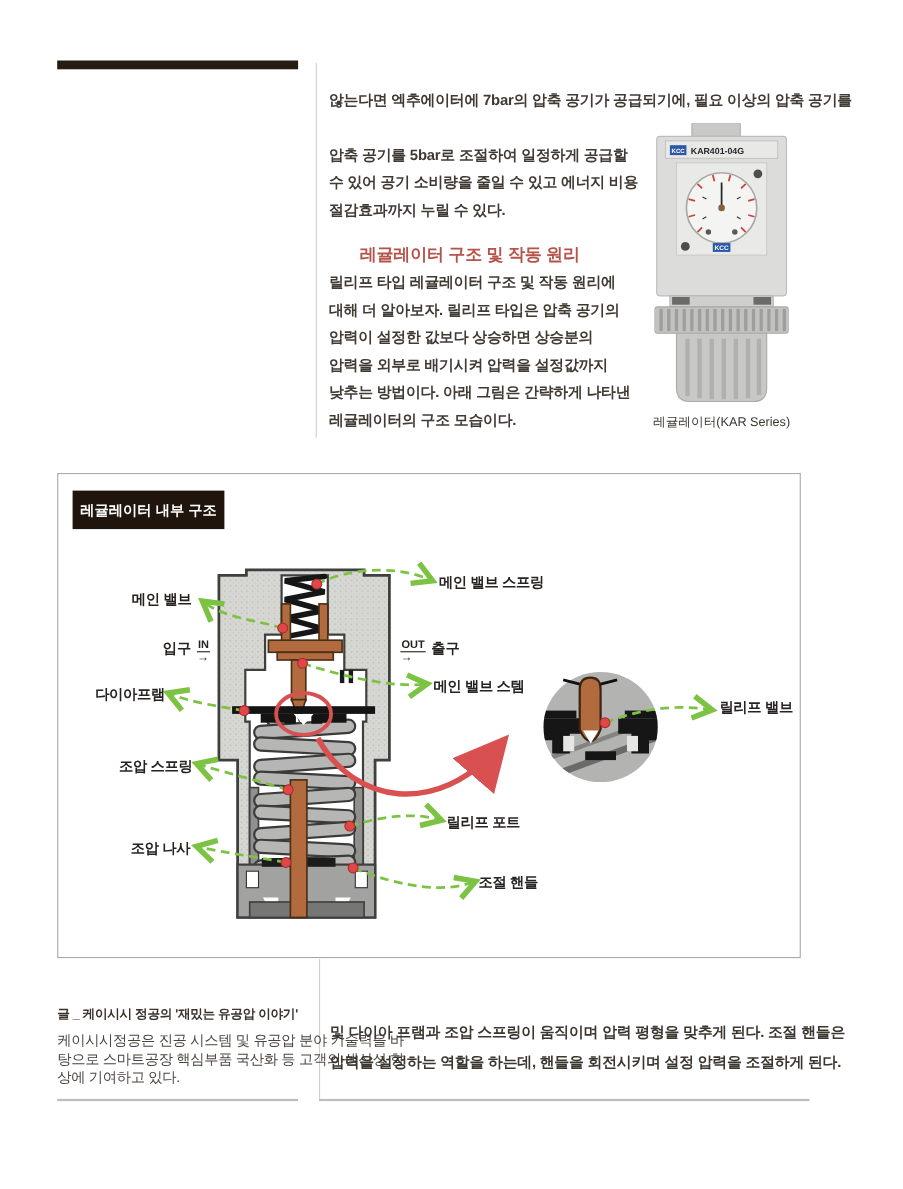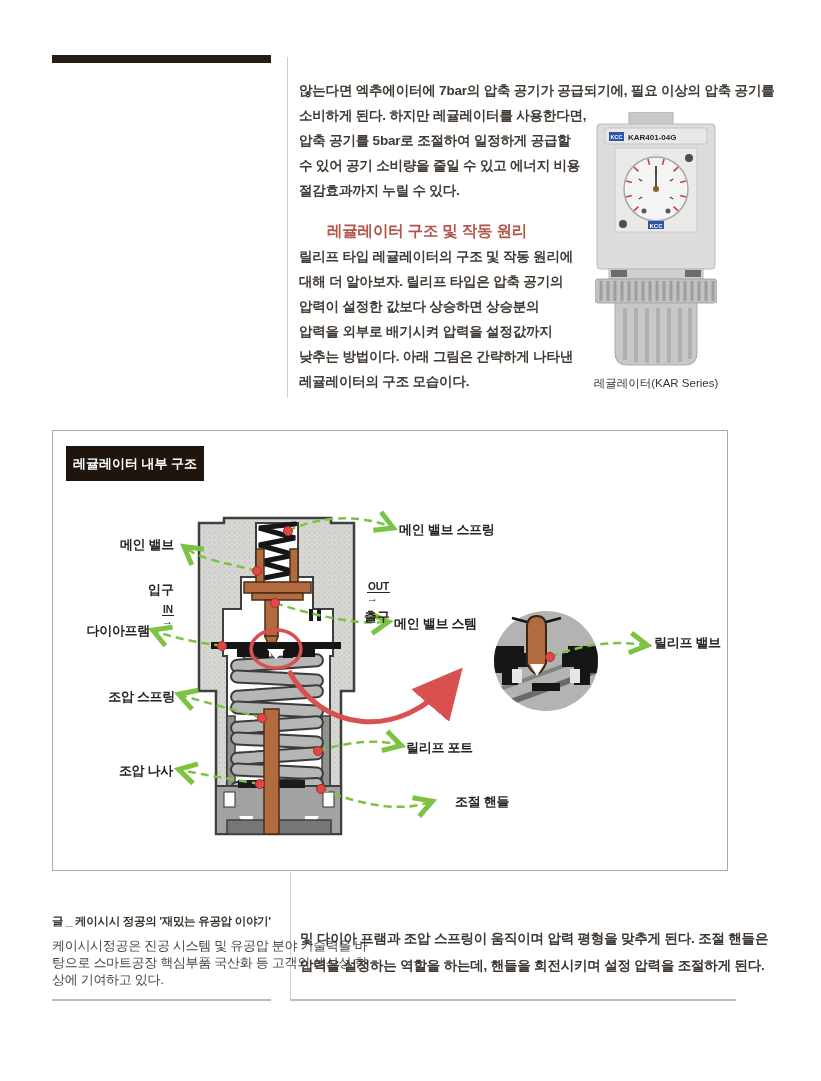--- a/index.html
+++ b/index.html
@@ -25,21 +25,21 @@
 
   
   .diagram-box { left:52px; top:430px; width:676px; height:441px; border:1.5px solid #a9a9a9; background:#fff; }
   .diagram-title {
     position:absolute; left:13px; top:15px; width:138px; height:35px;
     background:#1f150c; color:#ffffff; font-size:13px; font-weight:bold;
     display:flex; align-items:center; justify-content:center; letter-spacing:0px; white-space:nowrap;
   }
   .dlabel { position:absolute; font-size:13px; font-weight:bold; color:#262220; white-space:nowrap; letter-spacing:-0.3px; }
   .dlabel-r { text-align:right; }
-  .flow-label { position:absolute; display:flex; gap:5px; align-items:flex-end;flex-direction:column; }
+  .flow-label { position:absolute; display:flex; gap:5px; align-items:flex-start; }
   .flow-kr { font-size:13px; font-weight:bold; color:#262220; white-space:nowrap; }
   .flow-en { font-size:10px; font-weight:bold; color:#262220; border-bottom:1.5px solid #262220; padding:0 1px 0px 1px; line-height:11px; display:block; }
   .flow-arrow { font-size:11px; font-weight:bold; color:#262220; line-height:9px; display:block; margin-top:1px; }
 
   
   .v-rule-bottom { left:290px; top:872px; width:1px; height:128px; background:#cfcfcd; }
   .h-rule-left  { left:52px;  top:999px; width:219px; height:1.5px; background:#bdbdbb; }
   .h-rule-right { left:290px; top:999px; width:446px; height:1.5px; background:#bdbdbb; }
   .credit-title { left:52px; top:914px; font-size:11.5px; font-weight:bold; color:#38322b; white-space:nowrap; letter-spacing:-0.3px; }
   .credit-line { left:52px; font-size:13px; color:#4a443d; white-space:nowrap; letter-spacing:-0.3px; }
@@ -47,28 +47,27 @@
 </style>
 </head>
 <body>
 
 <div class="page">
 
   <div class="abs top-bar"></div>
   <div class="abs v-rule-top"></div>
 
   <div class="abs body-line" style="top:82px">않는다면 엑추에이터에 7bar의 압축 공기가 공급되기에, 필요 이상의 압축 공기를</div>
-  <div class="abs body-line" style="top:107px">소비하게 된다. 하지만 레귤레이터를 사용한다면,</div>
   <div class="abs body-line" style="top:132px">압축 공기를 5bar로 조절하여 일정하게 공급할</div>
   <div class="abs body-line" style="top:157px">수 있어 공기 소비량을 줄일 수 있고 에너지 비용</div>
   <div class="abs body-line" style="top:182px">절감효과까지 누릴 수 있다.</div>
 
   <div class="abs red-heading">레귤레이터 구조 및 작동 원리</div>
 
-  <div class="abs body-line" style="top:248px">릴리프 타입 레귤레이터의 구조 및 작동 원리에</div>
+  <div class="abs body-line" style="top:248px">릴리프 타입 레귤레이터 구조 및 작동 원리에</div>
   <div class="abs body-line" style="top:273px">대해 더 알아보자. 릴리프 타입은 압축 공기의</div>
   <div class="abs body-line" style="top:298px">압력이 설정한 값보다 상승하면 상승분의</div>
   <div class="abs body-line" style="top:323px">압력을 외부로 배기시켜 압력을 설정값까지</div>
   <div class="abs body-line" style="top:348px">낮추는 방법이다. 아래 그림은 간략하게 나타낸</div>
   <div class="abs body-line" style="top:373px">레귤레이터의 구조 모습이다.</div>
 
   <svg class="abs" style="left:595px; top:112px" width="122" height="258" viewBox="0 0 122 258">
     <rect x="34" y="0" width="44" height="12" fill="#c9c9c7" stroke="#b0b0ae"></rect>
     <rect x="2" y="12" width="118" height="145" rx="3" fill="#dcdcda" stroke="#bcbcba"></rect>
     <rect x="10" y="16" width="102" height="16" fill="#e8e8e6" stroke="#c5c5c3"></rect>
@@ -287,21 +286,21 @@
         <span class="flow-arrow">→</span>
       </span>
       <span class="flow-kr">출구</span>
     </div>
 
     <div class="dlabel" style="left:341px; top:184px">메인 밸브 스템</div>
     <div class="dlabel dlabel-r" style="right:577px; top:191px">다이아프램</div>
     <div class="dlabel dlabel-r" style="right:552px; top:257px">조압 스프링</div>
     <div class="dlabel" style="left:353px; top:308px">릴리프 포트</div>
     <div class="dlabel dlabel-r" style="right:554px; top:331px">조압 나사</div>
-    <div class="dlabel" style="left:402px; top:362px">조절 핸들</div>
+    <div class="dlabel" style="left:382px; top:362px">조절 핸들</div>
     <div class="dlabel" style="left:601px; top:203px">릴리프 밸브</div>
   </div>
 
   <div class="abs v-rule-bottom"></div>
 
   <div class="abs credit-title">글 _ 케이시시 정공의 '재밌는 유공압 이야기'</div>
   <div class="abs credit-line" style="top:937px">케이시시정공은 진공 시스템 및 유공압 분야 기술력을 바</div>
   <div class="abs credit-line" style="top:954px">탕으로 스마트공장 핵심부품 국산화 등 고객의 생산성 향</div>
   <div class="abs credit-line" style="top:971px">상에 기여하고 있다.</div>
 

